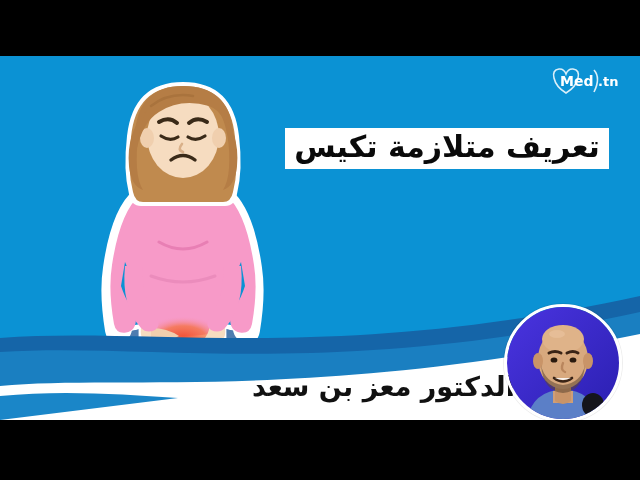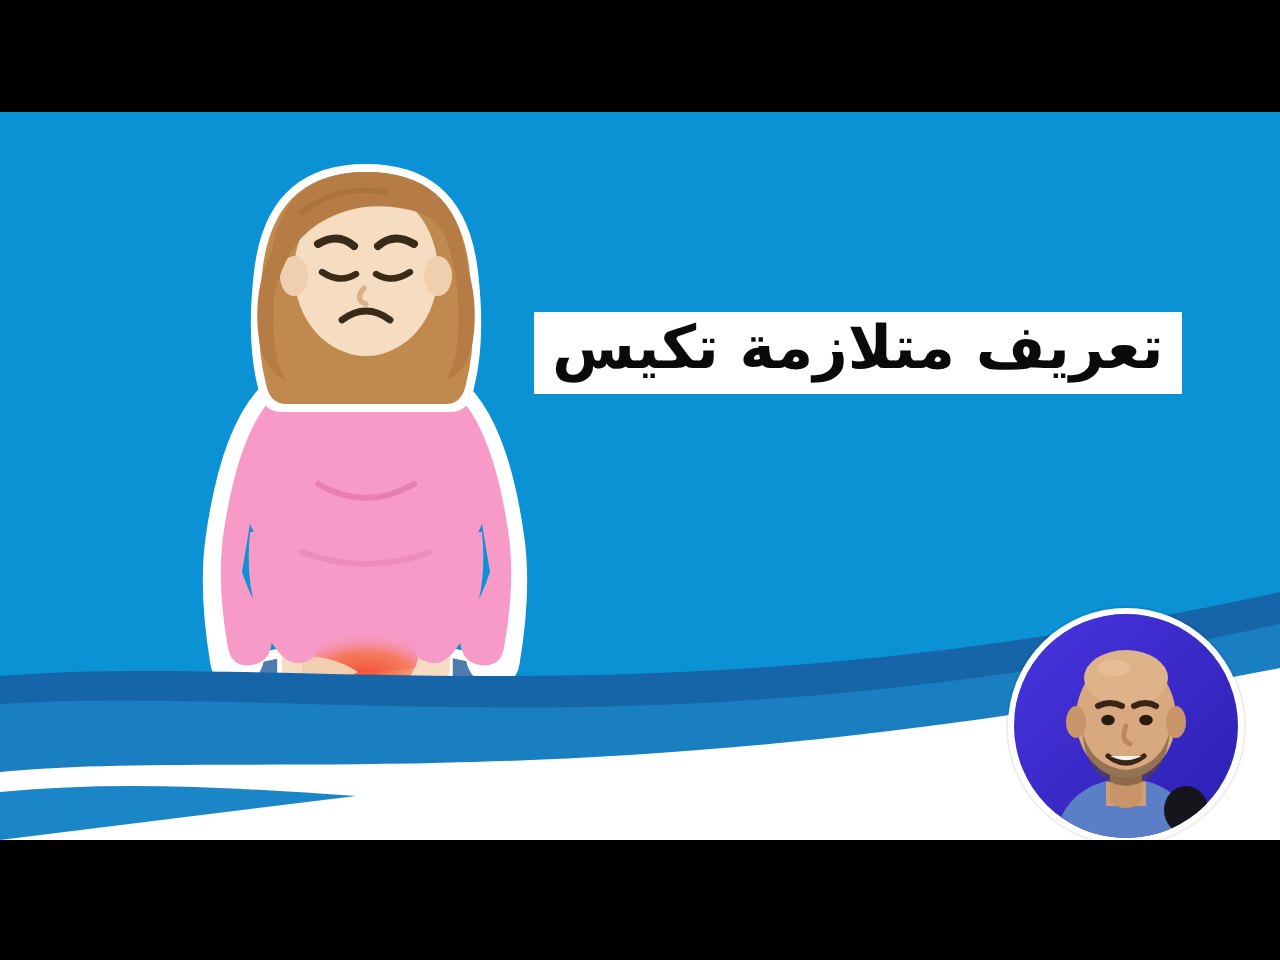--- a/index.html
+++ b/index.html
@@ -11,21 +11,21 @@
   .bar-bottom{position:absolute;left:0;top:420px;width:640px;height:60px;background:#000;z-index:40;}
 
   
   .video{position:absolute;left:0;top:56px;width:640px;height:364px;background:#0b92d4;overflow:hidden;}
 
   
   .illus{position:absolute;left:55px;top:10px;width:255px;height:354px;}
   .ilsvg{display:block;width:100%;height:100%;}
 
   
-  .title-wrap{position:absolute;right:13px;top:100px;width:360px;text-align:left;
+  .title-wrap{position:absolute;right:13px;top:72px;width:360px;text-align:center;
       direction:rtl;z-index:20;}
   .title-line{display:inline-block;background:#ffffff;color:#0a0a0a;
       font-family:"DejaVu Sans",sans-serif;font-weight:700;font-size:30px;
       line-height:1.12;padding:2px 9px 5px 9px;margin:0 0 5px 0;white-space:nowrap;
       letter-spacing:0px;}
 
   
   .wave{position:absolute;left:0;bottom:0;width:640px;height:130px;z-index:10;}
 
   
@@ -138,20 +138,21 @@
       <br>
     </div>
 
     <svg class="wave" viewBox="0 0 640 130" preserveAspectRatio="none" xmlns="http://www.w3.org/2000/svg">
       <path d="M0 48 C 150 36, 330 74, 640 6 L640 130 L0 130 Z" fill="#1565a8"></path>
       <path d="M0 62 C 150 52, 330 90, 640 22 L640 130 L0 130 Z" fill="#1a7fc1"></path>
       <path d="M0 96 C 120 84, 300 112, 640 44 L640 130 L0 130 Z" fill="#ffffff"></path>
       <path d="M0 106 C 60 100, 120 104, 178 108 L0 130 Z" fill="#1a86c8"></path>
     </svg>
 
+    <div class="doc-name">الدكتور معز بن سعد</div>
 
     <div class="doc-photo">
       <svg viewBox="0 0 112 112" xmlns="http://www.w3.org/2000/svg">
         <defs>
           <linearGradient id="bg" x1="0" y1="0" x2="1" y2="1">
             <stop offset="0%" stop-color="#4a34e0"></stop>
             <stop offset="100%" stop-color="#2a1fb0"></stop>
           </linearGradient>
         </defs>
         <rect width="112" height="112" fill="url(#bg)"></rect>
@@ -180,17 +181,25 @@
         <path d="M34 58 q2 26 22 28 q20 -2 22 -28 q-4 18 -22 20 q-18 -2 -22 -20 z" fill="#5d4632" opacity="0.55"></path>
 
         <path d="M47 71 q9 7 18 0" stroke="#3a2416" stroke-width="2.6" fill="none" stroke-linecap="round"></path>
         <path d="M48 71 q8 4 16 0" fill="#ffffff" opacity="0.85"></path>
 
         <ellipse cx="86" cy="98" rx="11" ry="12" fill="#15151c"></ellipse>
         <rect x="82" y="104" width="8" height="14" rx="3" fill="#1b1b24"></rect>
       </svg>
     </div>
 
+    <div class="logo">
+      <svg viewBox="0 0 84 34" xmlns="http://www.w3.org/2000/svg">
+        <path d="M8 14 q-2 -8 5 -9 q5 -0.5 7 5 q2 -5.5 7 -5 q7 1 5 9 q-2 9 -12 15 q-10 -6 -12 -15 z" fill="none" stroke="#ffffff" stroke-width="1.6" opacity="0.85"></path>
+        <path d="M48 6 q7 8 0 22" fill="none" stroke="#ffffff" stroke-width="1.6" opacity="0.85"></path>
+        <text x="14" y="22" font-family="DejaVu Sans, sans-serif" font-size="14" font-weight="700" fill="#ffffff">Med</text>
+        <text x="52" y="22" font-family="DejaVu Sans, sans-serif" font-size="13" font-weight="700" fill="#ffffff">.tn</text>
+      </svg>
+    </div>
 
   </div>
 
   <div class="bar-bottom"></div>
 </div>
 
 </body></html>

